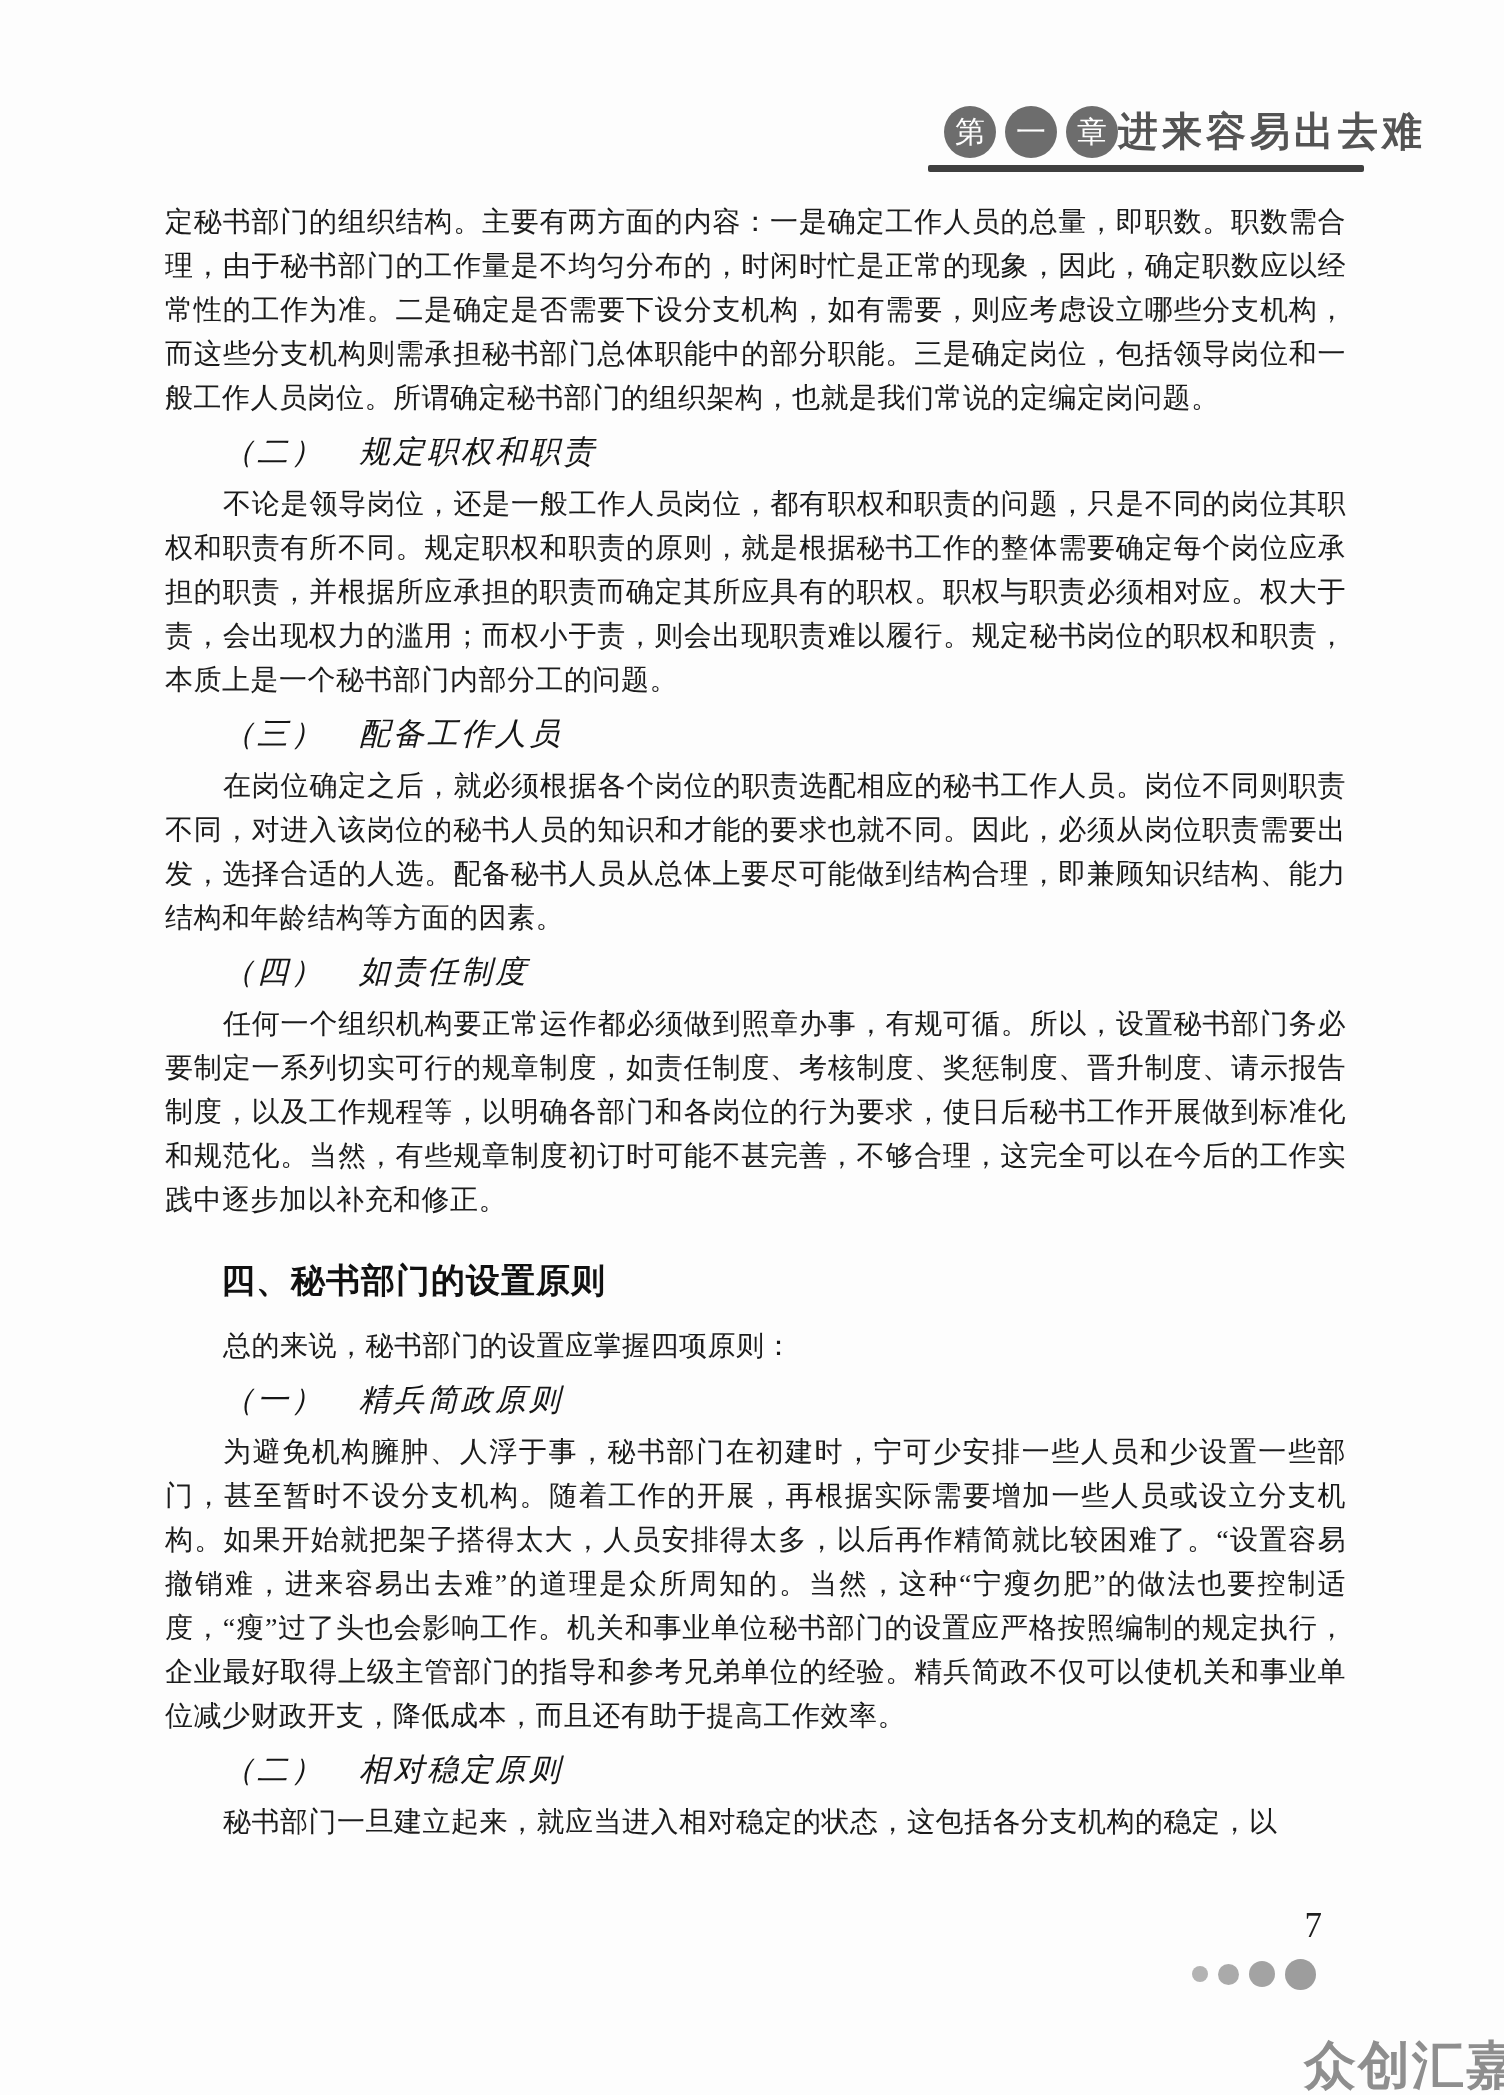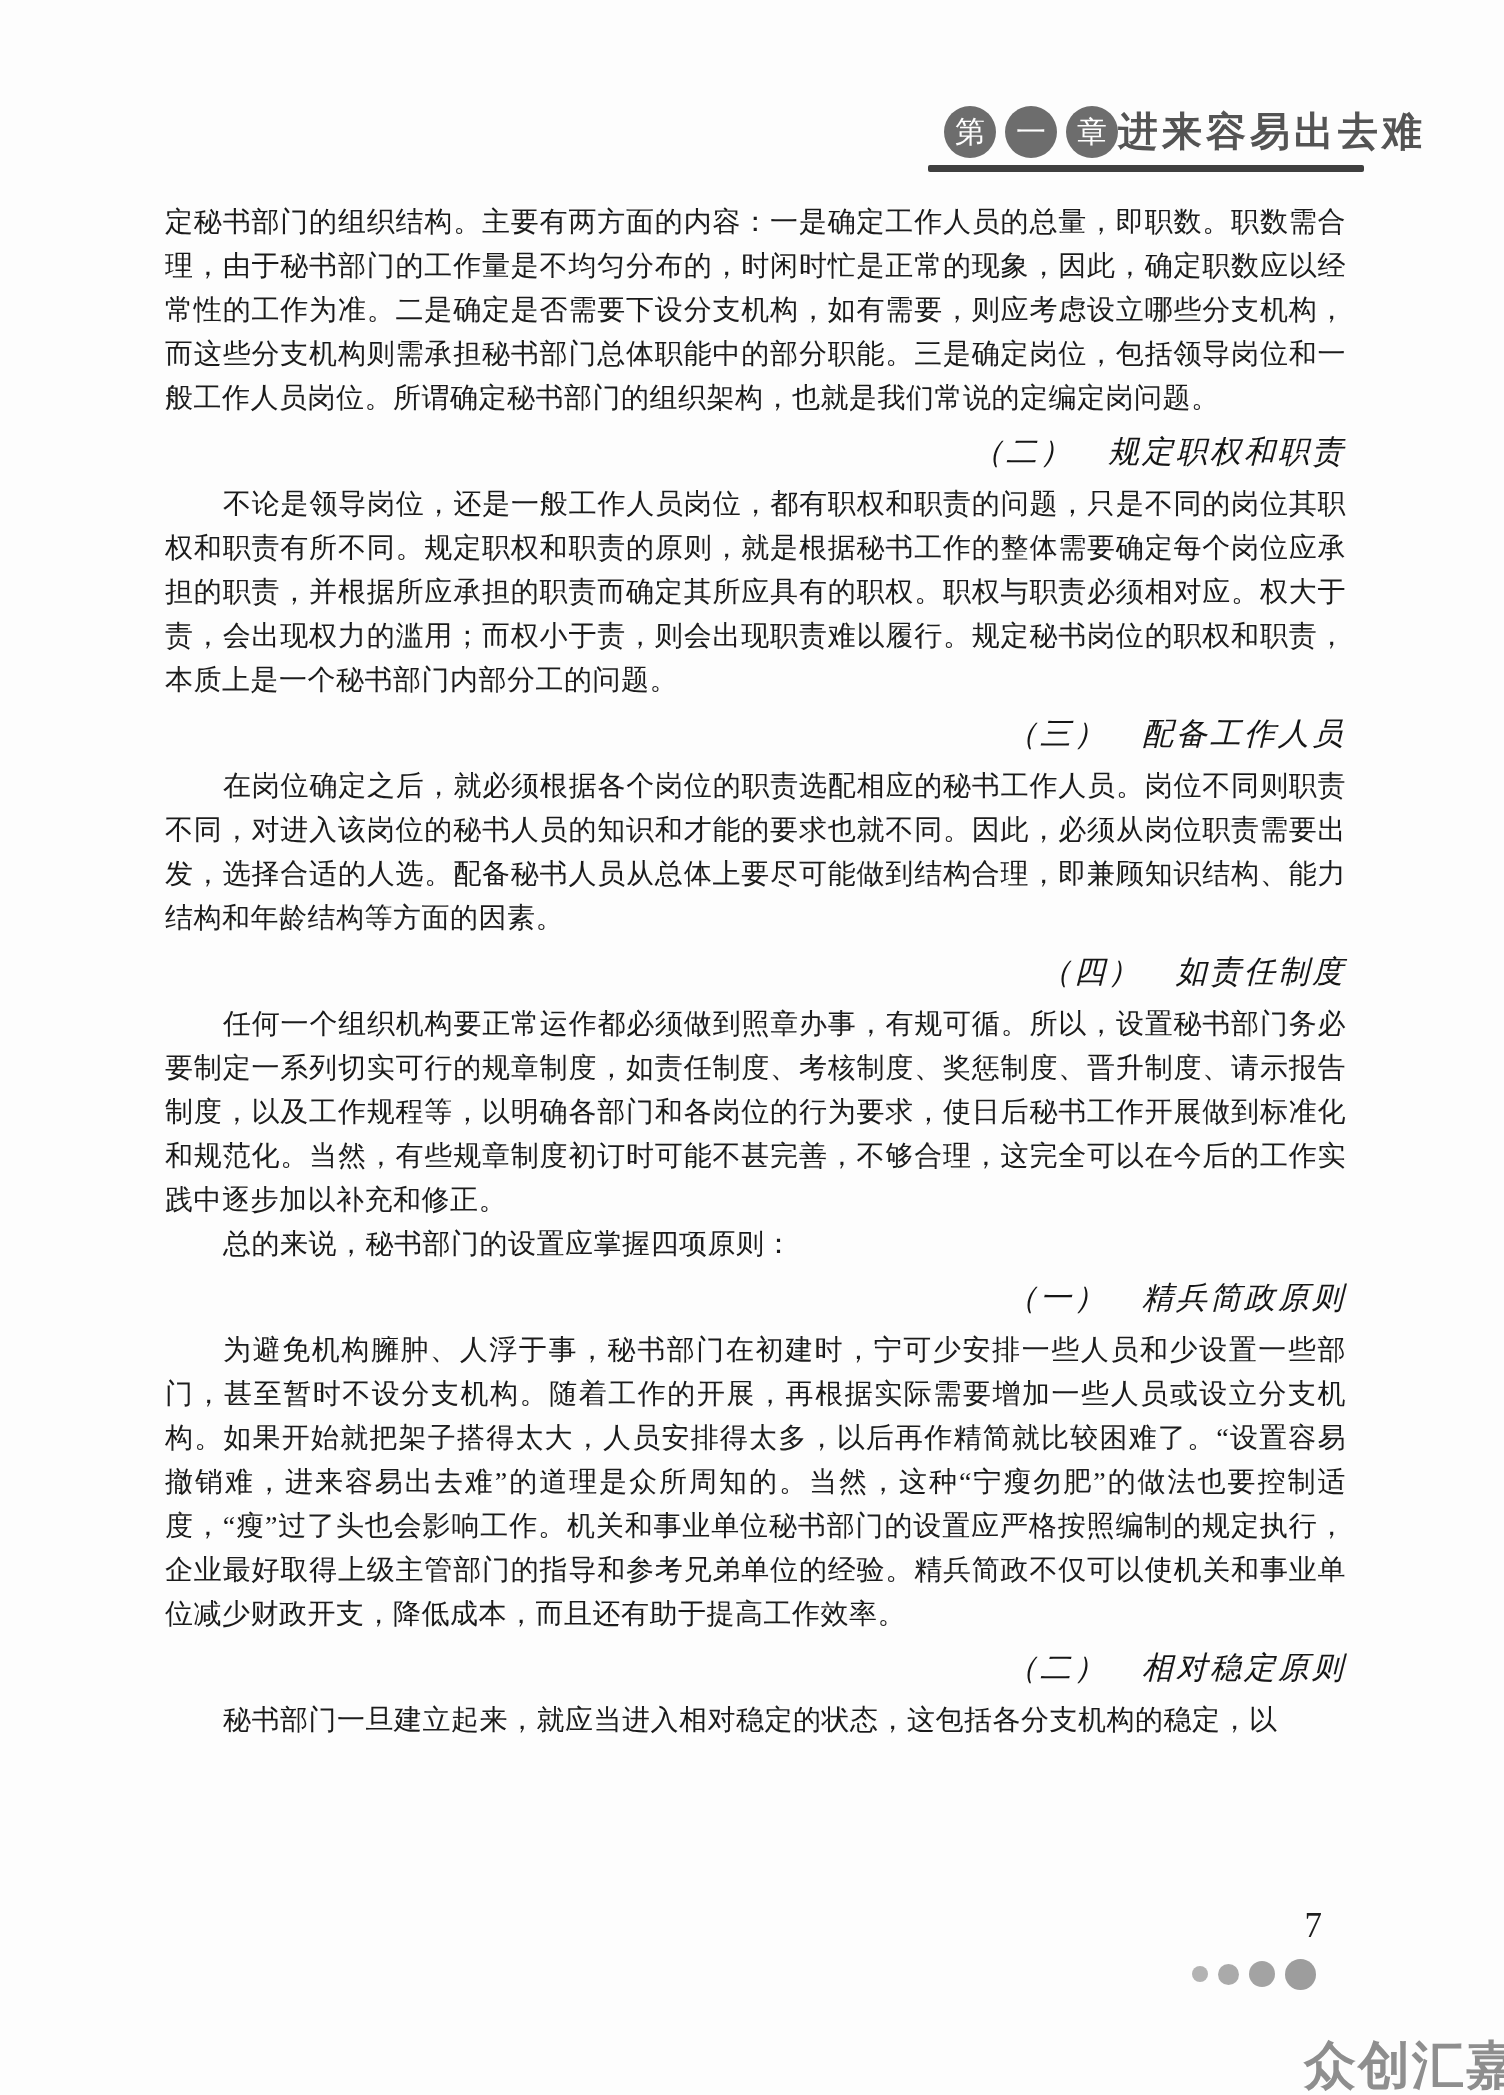--- a/index.html
+++ b/index.html
@@ -70,21 +70,20 @@
   }
   .para.no-indent { text-indent: 0; }
   .sub {
     margin: 10px 0 8px 0;
     font-size: 31px;
     line-height: 44px;
     font-style: italic;
     letter-spacing: 3px;
     text-indent: 58px;
     color: #161616;
-    text-align: right;
   }
   .section {
     margin: 36px 0 22px 0;
     font-size: 34px;
     line-height: 44px;
     font-weight: bold;
     font-family: "Liberation Sans", "DejaVu Sans", sans-serif;
     letter-spacing: 1px;
     text-indent: 56px;
     color: #111111;
@@ -143,20 +142,21 @@
   </div>
 
   <div class="body-col" id="body-col">
       <p class="para no-indent">定秘书部门的组织结构。主要有两方面的内容：一是确定工作人员的总量，即职数。职数需合理，由于秘书部门的工作量是不均匀分布的，时闲时忙是正常的现象，因此，确定职数应以经常性的工作为准。二是确定是否需要下设分支机构，如有需要，则应考虑设立哪些分支机构，而这些分支机构则需承担秘书部门总体职能中的部分职能。三是确定岗位，包括领导岗位和一般工作人员岗位。所谓确定秘书部门的组织架构，也就是我们常说的定编定岗问题。</p>
       <p class="sub">（二）　规定职权和职责</p>
       <p class="para">不论是领导岗位，还是一般工作人员岗位，都有职权和职责的问题，只是不同的岗位其职权和职责有所不同。规定职权和职责的原则，就是根据秘书工作的整体需要确定每个岗位应承担的职责，并根据所应承担的职责而确定其所应具有的职权。职权与职责必须相对应。权大于责，会出现权力的滥用；而权小于责，则会出现职责难以履行。规定秘书岗位的职权和职责，本质上是一个秘书部门内部分工的问题。</p>
       <p class="sub">（三）　配备工作人员</p>
       <p class="para">在岗位确定之后，就必须根据各个岗位的职责选配相应的秘书工作人员。岗位不同则职责不同，对进入该岗位的秘书人员的知识和才能的要求也就不同。因此，必须从岗位职责需要出发，选择合适的人选。配备秘书人员从总体上要尽可能做到结构合理，即兼顾知识结构、能力结构和年龄结构等方面的因素。</p>
       <p class="sub">（四）　如责任制度</p>
       <p class="para">任何一个组织机构要正常运作都必须做到照章办事，有规可循。所以，设置秘书部门务必要制定一系列切实可行的规章制度，如责任制度、考核制度、奖惩制度、晋升制度、请示报告制度，以及工作规程等，以明确各部门和各岗位的行为要求，使日后秘书工作开展做到标准化和规范化。当然，有些规章制度初订时可能不甚完善，不够合理，这完全可以在今后的工作实践中逐步加以补充和修正。</p>
+      <h2 class="section">四、秘书部门的设置原则</h2>
       <p class="para">总的来说，秘书部门的设置应掌握四项原则：</p>
       <p class="sub">（一）　精兵简政原则</p>
       <p class="para">为避免机构臃肿、人浮于事，秘书部门在初建时，宁可少安排一些人员和少设置一些部门，甚至暂时不设分支机构。随着工作的开展，再根据实际需要增加一些人员或设立分支机构。如果开始就把架子搭得太大，人员安排得太多，以后再作精简就比较困难了。“设置容易撤销难，进来容易出去难”的道理是众所周知的。当然，这种“宁瘦勿肥”的做法也要控制适度，“瘦”过了头也会影响工作。机关和事业单位秘书部门的设置应严格按照编制的规定执行，企业最好取得上级主管部门的指导和参考兄弟单位的经验。精兵简政不仅可以使机关和事业单位减少财政开支，降低成本，而且还有助于提高工作效率。</p>
       <p class="sub">（二）　相对稳定原则</p>
       <p class="para">秘书部门一旦建立起来，就应当进入相对稳定的状态，这包括各分支机构的稳定，以</p>
     </div>
 
   <div class="page-number">7</div>
 
   <div class="dots">

